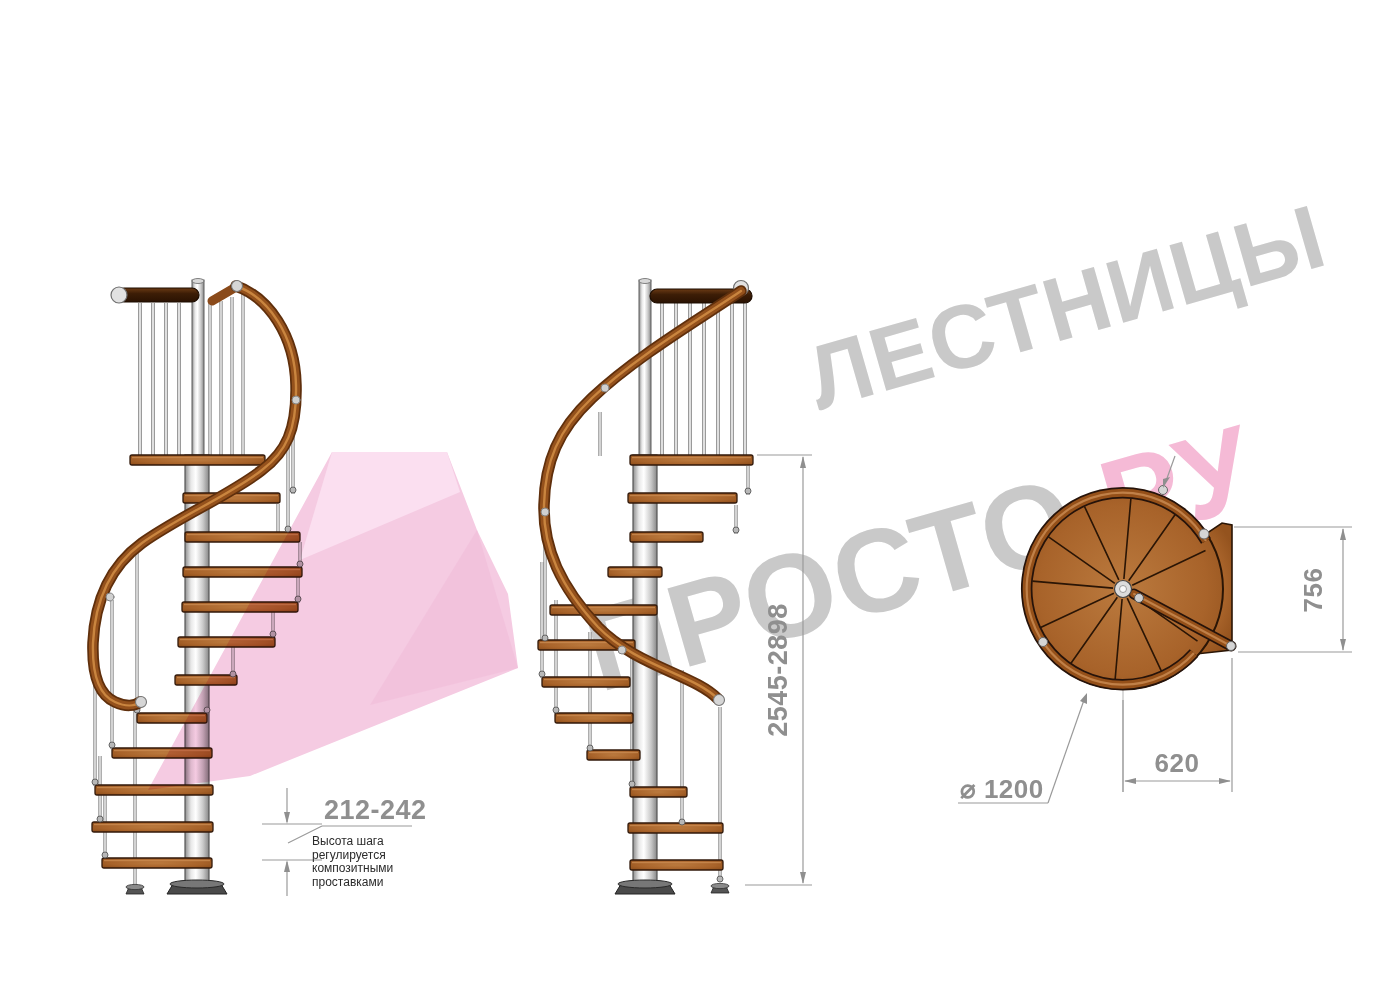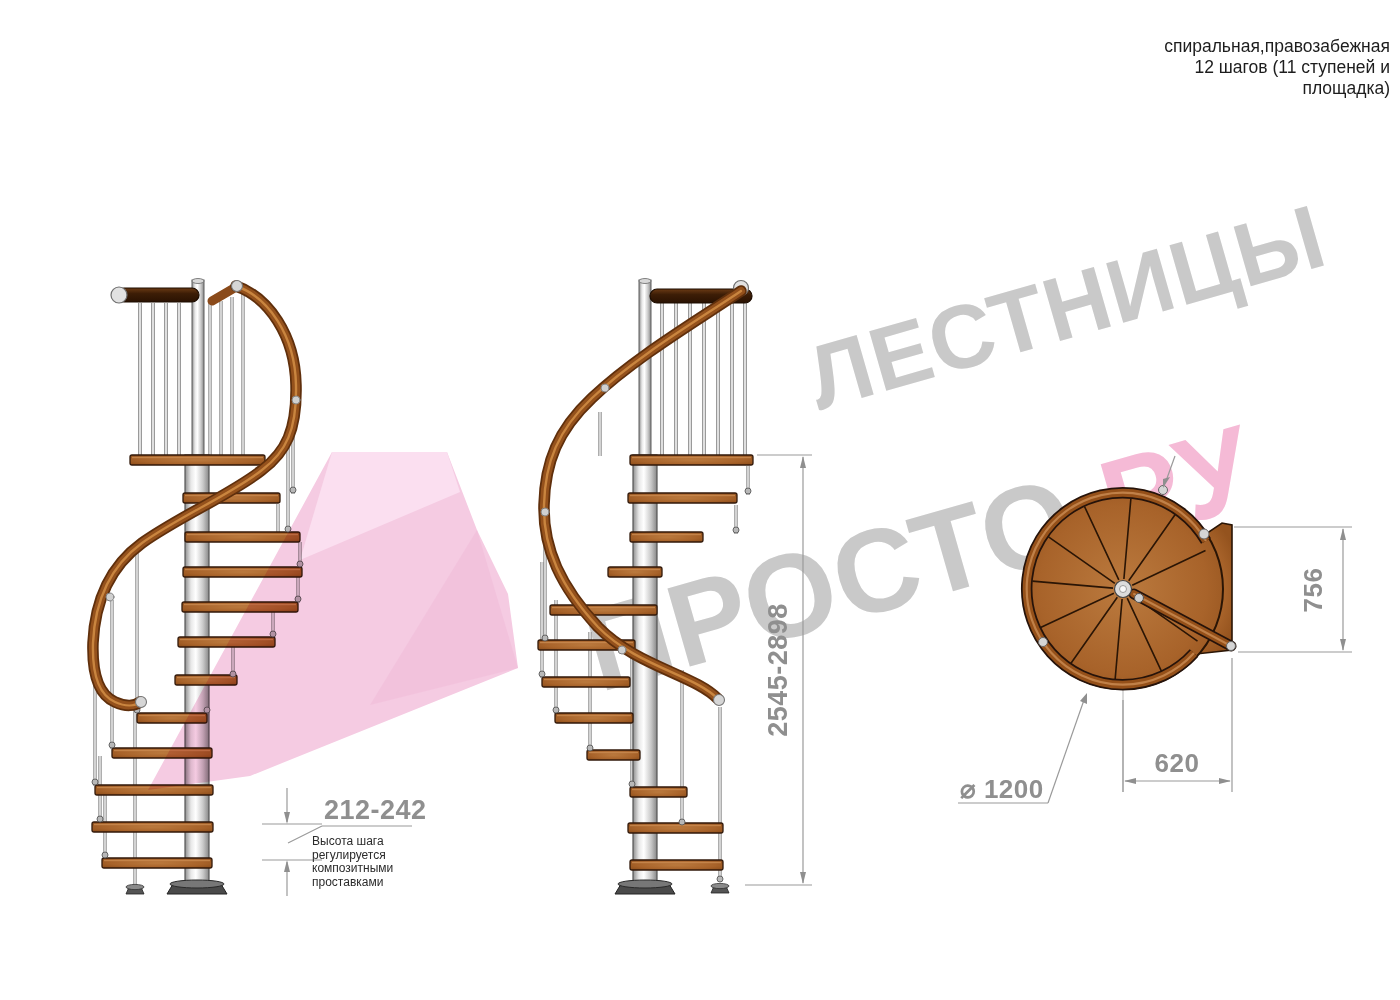--- a/index.html
+++ b/index.html
@@ -270,18 +270,13 @@
       <polygon points="1087,693 1087,704 1080,701" fill="#8f8f8f" stroke="none"></polygon>
     </g>
     <text class="dimtext" font-size="26" x="960" y="798">⌀ 1200</text>
 
     <g>
       <line x1="1175" y1="456" x2="1166" y2="481" stroke="#9a9a9a" stroke-width="1.2"></line>
       <polygon points="1163,488 1170,477 1163,479" fill="#8f8f8f"></polygon>
     </g>
   </svg>
 
-  <div class="title-block">
-    <div>спиральная,правозабежная</div>
-    <div>12 шагов (11 ступеней и</div>
-    <div>площадка)</div>
-  </div>
 </div>
 
 </body></html>

